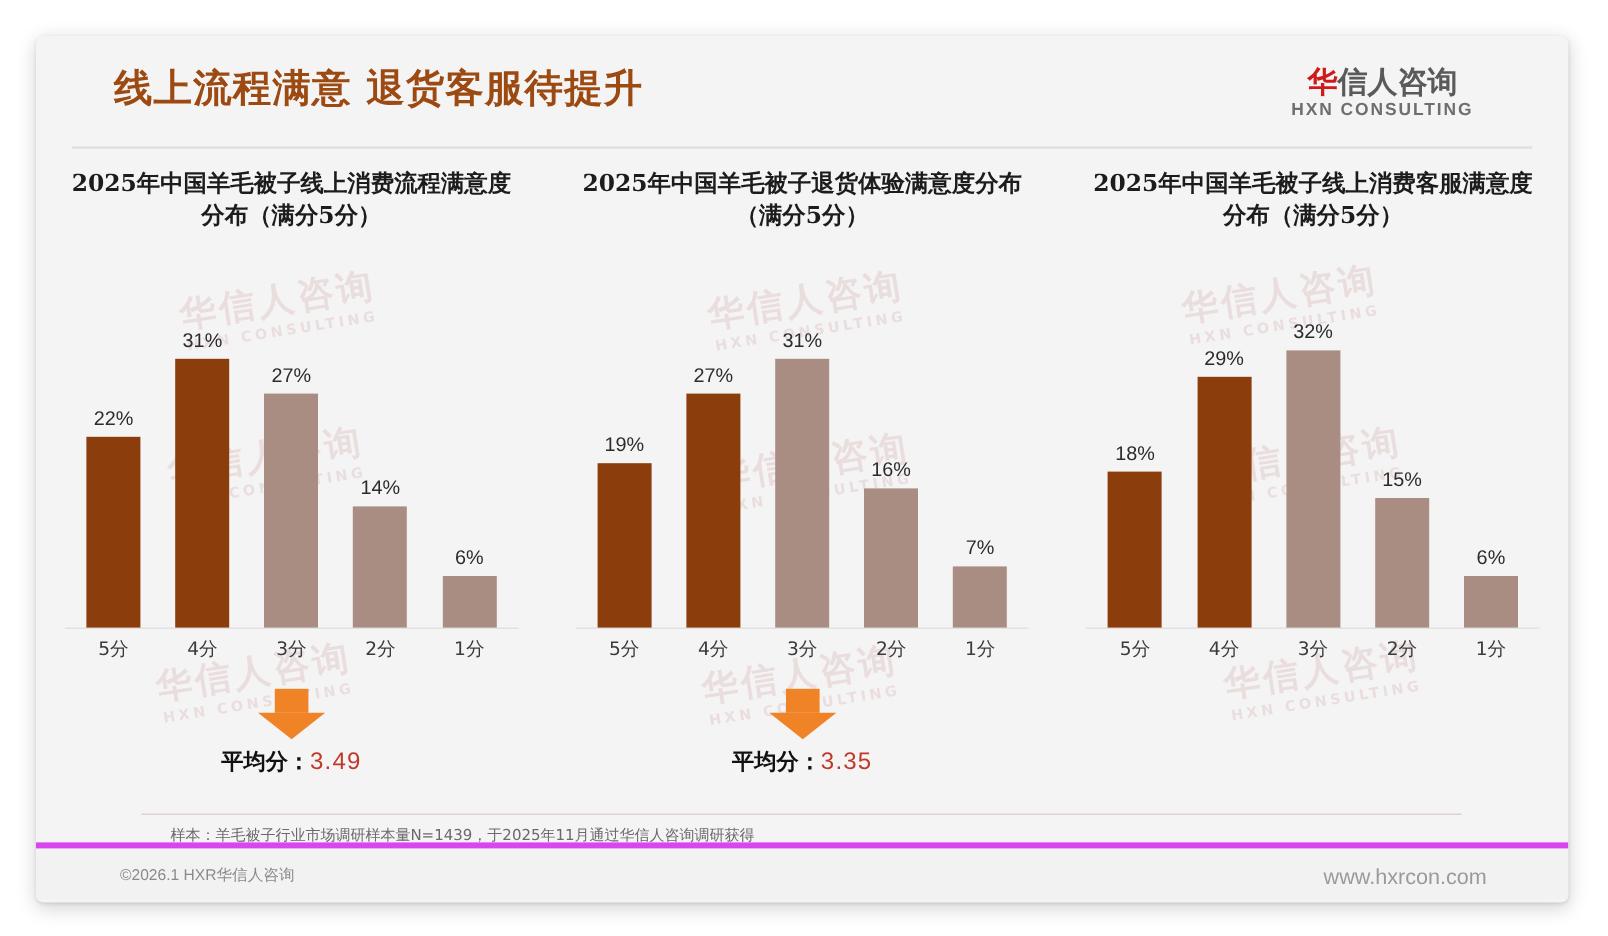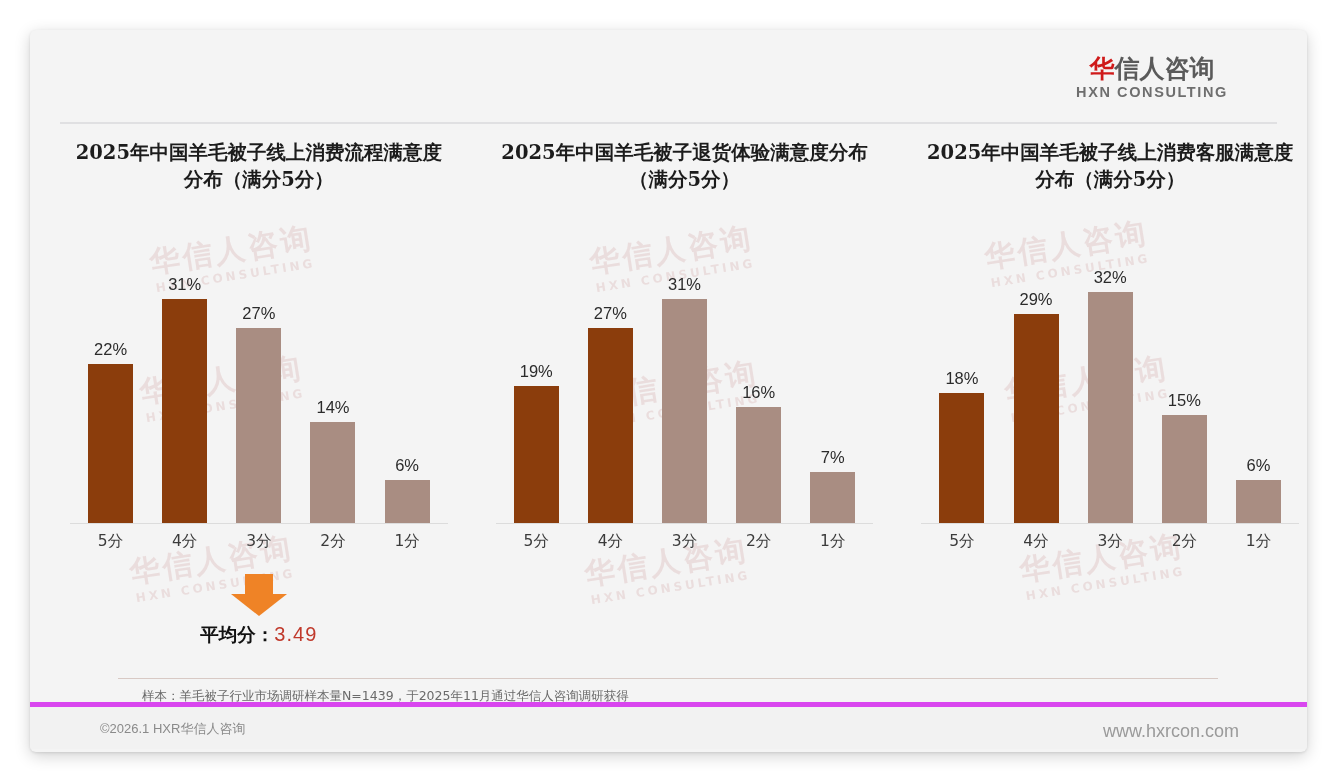--- a/index.html
+++ b/index.html
@@ -91,21 +91,21 @@
     transform: rotate(-9deg);
     text-align: center;
     z-index: 1;
   }
   .wm .wm-cn { font-size: 30px; font-weight: bold; letter-spacing: 3px; display:block; }
   .wm .wm-en { font-size: 12px; font-weight: bold; letter-spacing: 3px; display:block; margin-top:-2px; }
 
   
   #charts {
     position: absolute;
-    left: 16px;
+    left: 0;
     top: 110px;
     width: 100%;
     height: 520px;
     display: flex;
     z-index: 2;
   }
   .panel {
     position: relative;
     flex: 1 1 0;
     padding: 0 14px;
@@ -277,20 +277,21 @@
     color: #9a9a9a;
     white-space: nowrap;
   }
 </style>
 </head>
 <body>
 
 <div id="slide">
 
   <div id="header">
+    <div id="page-title">线上流程满意 退货客服待提升</div>
 
     <div id="logo">
       <div id="logo-cn"><span class="hua">华</span><span>信人咨询</span></div>
       <div id="logo-en">HXN CONSULTING</div>
     </div>
 
     <div id="header-rule"></div>
   </div>
 
   <div class="wm" style="left:120px; top:200px;">
@@ -398,20 +399,27 @@
             <div class="bar" style="height: 44.4444%; background: rgb(169, 141, 130);"></div>
             <div class="bar-label">2分</div>
           </div>
           <div class="bar-slot">
             <div class="bar-value">7%</div>
             <div class="bar" style="height: 19.4444%; background: rgb(169, 141, 130);"></div>
             <div class="bar-label">1分</div>
           </div>
         </div>
       </div>
+      <div class="avg-wrap">
+        <div class="arrow">
+          <div class="stem"></div>
+            <div class="head"></div>
+        </div>
+        <div class="avg-line"><span>平均分：</span><span class="num">3.35</span></div>
+      </div>
     </div>
 
     <div class="panel">
       <div class="chart-title">2025年中国羊毛被子线上消费客服满意度分布（满分5分）</div>
       <div class="plot">
         <div class="axis-line"></div>
         <div class="bars">
           <div class="bar-slot">
             <div class="bar-value">18%</div>
             <div class="bar" style="height: 50%; background: rgb(139, 61, 12);"></div>

